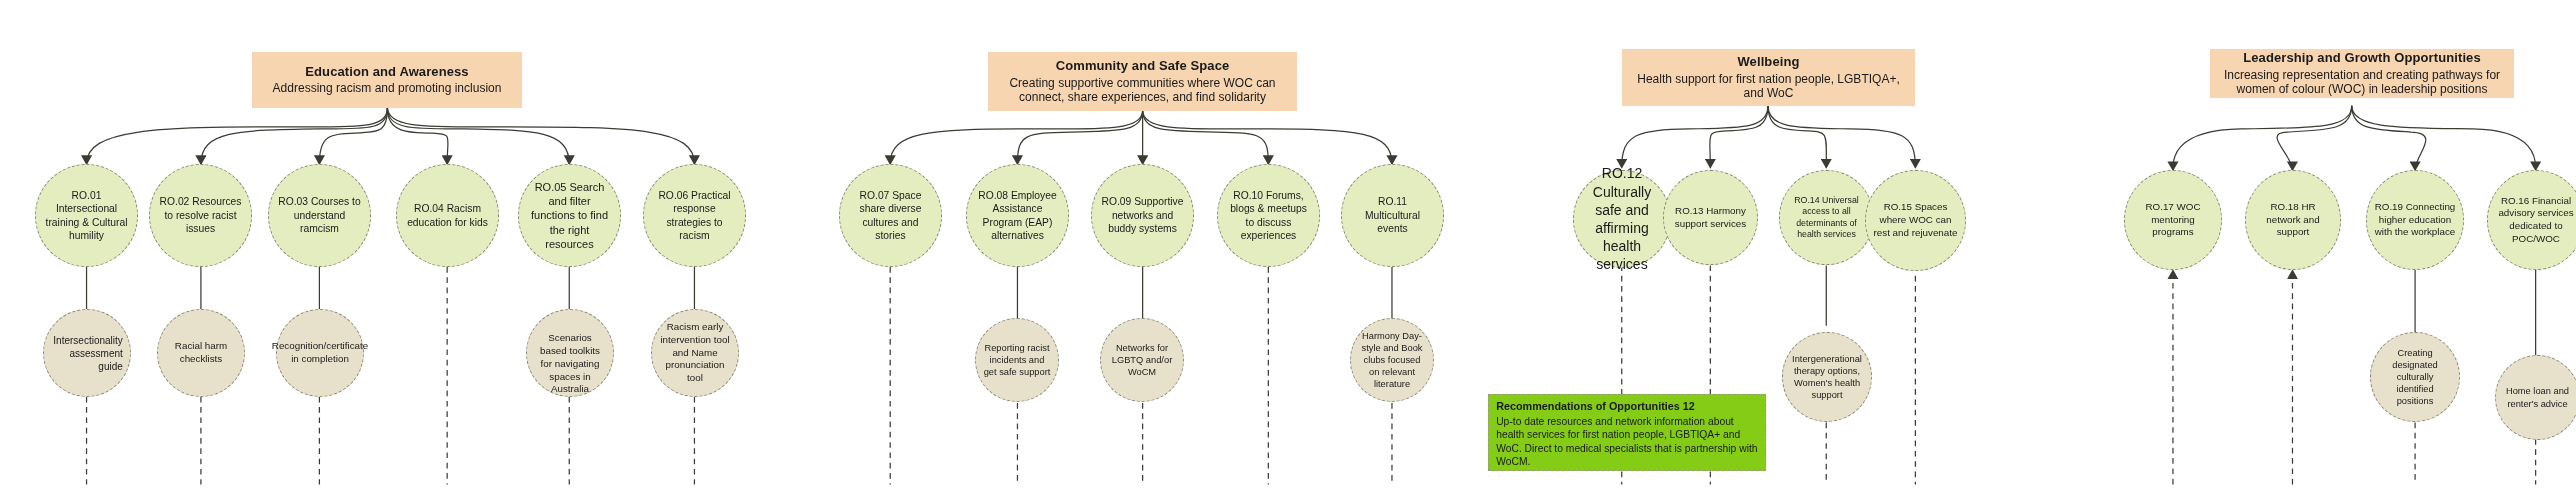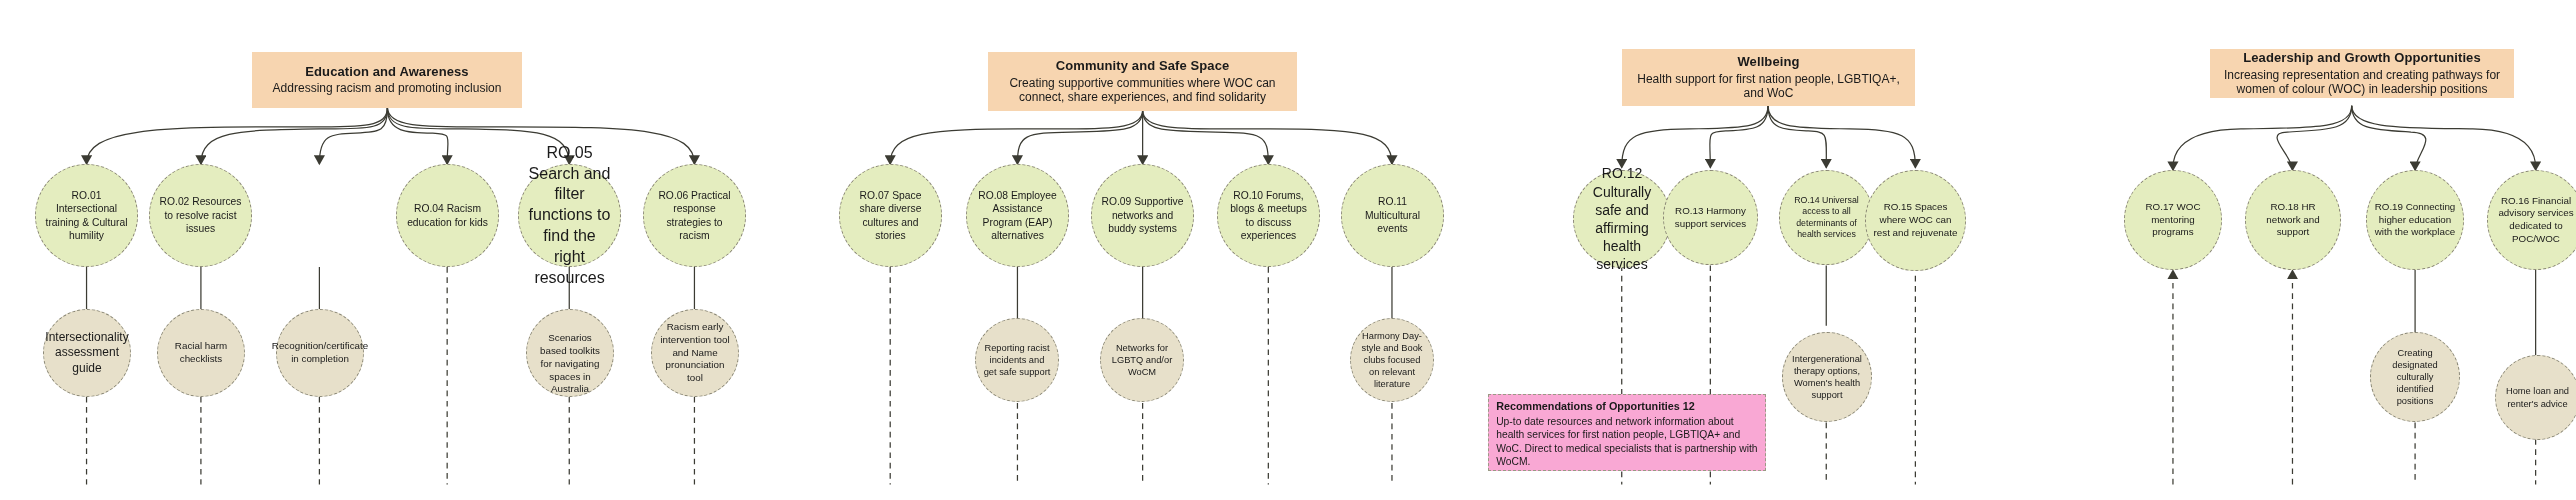--- a/index.html
+++ b/index.html
@@ -23,21 +23,21 @@
     display:flex;align-items:center;justify-content:center;
     text-align:center;
     line-height:1.3;
   }
   .node .nlabel{display:block;padding:0 7.2px;}
   .node.primary{background:#e4edbf;}
   .node.secondary{background:#e7e0ca;}
 
   .callout{
     position:absolute;box-sizing:border-box;
-    background:#f9a8d4;
+    background:#84cc16;
     border:1px dashed #9a9a84;
     padding:5.2px 7.2px 6.2px 7.2px;
   }
   .callout .co-title{font-weight:bold;font-size:10.8px;line-height:1.25;margin-bottom:1px;}
   .callout .co-body{font-size:10.3px;line-height:1.32;}
 </style>
 </head>
 <body>
 
 <div id="canvas">
@@ -120,31 +120,34 @@
     <div class="gh-title">Education and Awareness</div>
     <div class="gh-sub">Addressing racism and promoting inclusion</div>
   </div>
 
   <div class="node primary" style="left:35px;top:164px;width:103px;height:103px;border-radius:50%;font-size:10.3px;">
     <span class="nlabel">RO.01 Intersectional training &amp; Cultural humility</span>
   </div>
   <div class="node primary" style="left:149px;top:164px;width:103px;height:103px;border-radius:50%;font-size:10.3px;">
     <span class="nlabel">RO.02 Resources to resolve racist issues</span>
   </div>
+  <div class="node primary" style="left:268px;top:164px;width:103px;height:103px;border-radius:50%;font-size:10.3px;">
+    <span class="nlabel">RO.03 Courses to understand ramcism</span>
+  </div>
   <div class="node primary" style="left:396px;top:164px;width:103px;height:103px;border-radius:50%;font-size:10.3px;">
     <span class="nlabel">RO.04 Racism education for kids</span>
   </div>
-  <div class="node primary" style="left:518px;top:164px;width:103px;height:103px;border-radius:50%;font-size:16px;">
+  <div class="node primary" style="left:518px;top:164px;width:103px;height:103px;border-radius:50%;font-size:11px;">
     <span class="nlabel">RO.05 Search and filter functions to find the right resources</span>
   </div>
   <div class="node primary" style="left:643px;top:164px;width:103px;height:103px;border-radius:50%;font-size:10.3px;">
     <span class="nlabel">RO.06 Practical response strategies to racism</span>
   </div>
 
-  <div class="node secondary" style="left:43px;top:309px;width:88px;height:88px;border-radius:50%;font-size:12px;">
+  <div class="node secondary" style="left:43px;top:309px;width:88px;height:88px;border-radius:50%;font-size:10px;text-align:right;">
     <span class="nlabel">Intersectionality assessment guide</span>
   </div>
   <div class="node secondary" style="left:276px;top:309px;width:88px;height:88px;border-radius:50%;font-size:9.8px;">
     <span class="nlabel">Recognition/certificate in completion</span>
   </div>
   <div class="node secondary" style="left:157px;top:309px;width:88px;height:88px;border-radius:50%;font-size:9.8px;">
     <span class="nlabel">Racial harm checklists</span>
   </div>
   <div class="node secondary" style="left:526px;top:309px;width:88px;height:88px;border-radius:50%;font-size:9.8px;align-items:flex-end;">
     <span class="nlabel">Scenarios based toolkits for navigating spaces in Australia</span>

